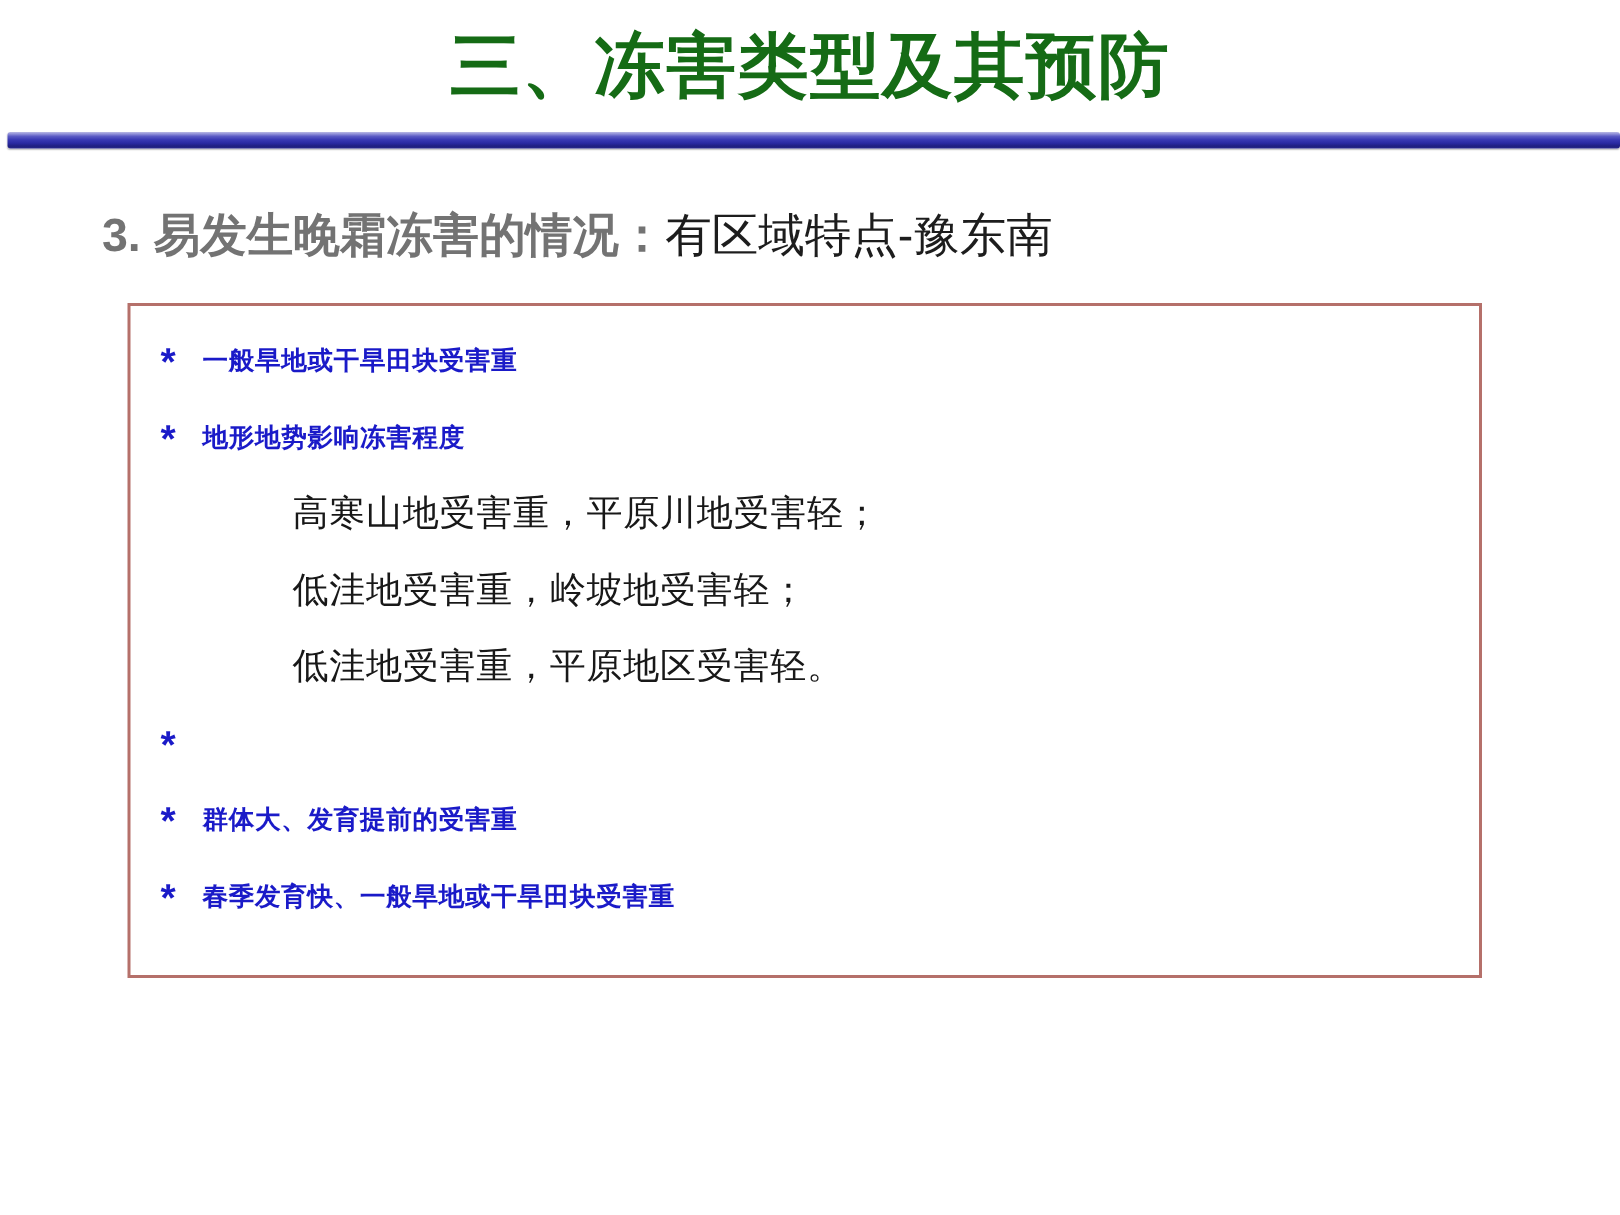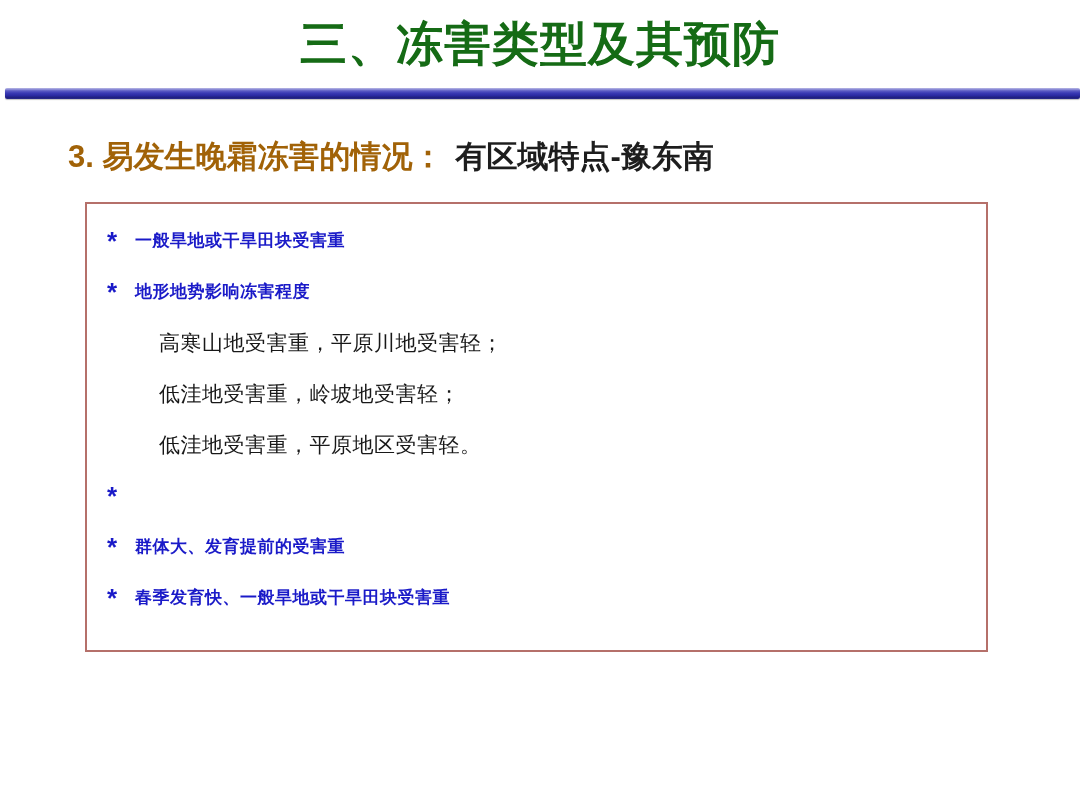--- a/index.html
+++ b/index.html
@@ -59,28 +59,27 @@
   
   .subtitle {
     position: absolute;
     left: 68px;
     top: 137px;
     font-size: 31px;
     line-height: 40px;
     white-space: nowrap;
   }
   .subtitle .st-red {
-    color: #a16207;
+    color: #737373;
     font-weight: bold;
     margin-top: 15px;
   }
   .subtitle .st-dark {
     color: #1d1d1d;
-    font-weight: bold;
-    margin-left: 12px;
+    font-weight: normal;
   }
 
   
   .content-box {
     position: absolute;
     left: 85px;
     top: 202px;
     width: 903px;
     height: 450px;
     box-sizing: border-box;
@@ -112,25 +111,25 @@
   .bullet-text {
     font-size: 17px;
     line-height: 34px;
     font-weight: bold;
     color: #1a1ac8;
     letter-spacing: 0.5px;
     white-space: nowrap;
   }
 
   .sub-line {
-    font-size: 21px;
+    font-size: 24px;
     line-height: 34px;
     font-weight: normal;
     color: #181818;
-    margin-left: 72px;
+    margin-left: 108px;
     height: 51px;
     letter-spacing: 0.5px;
     white-space: nowrap;
   }
 </style>
 </head>
 <body>
 
 <div class="slide">
 

